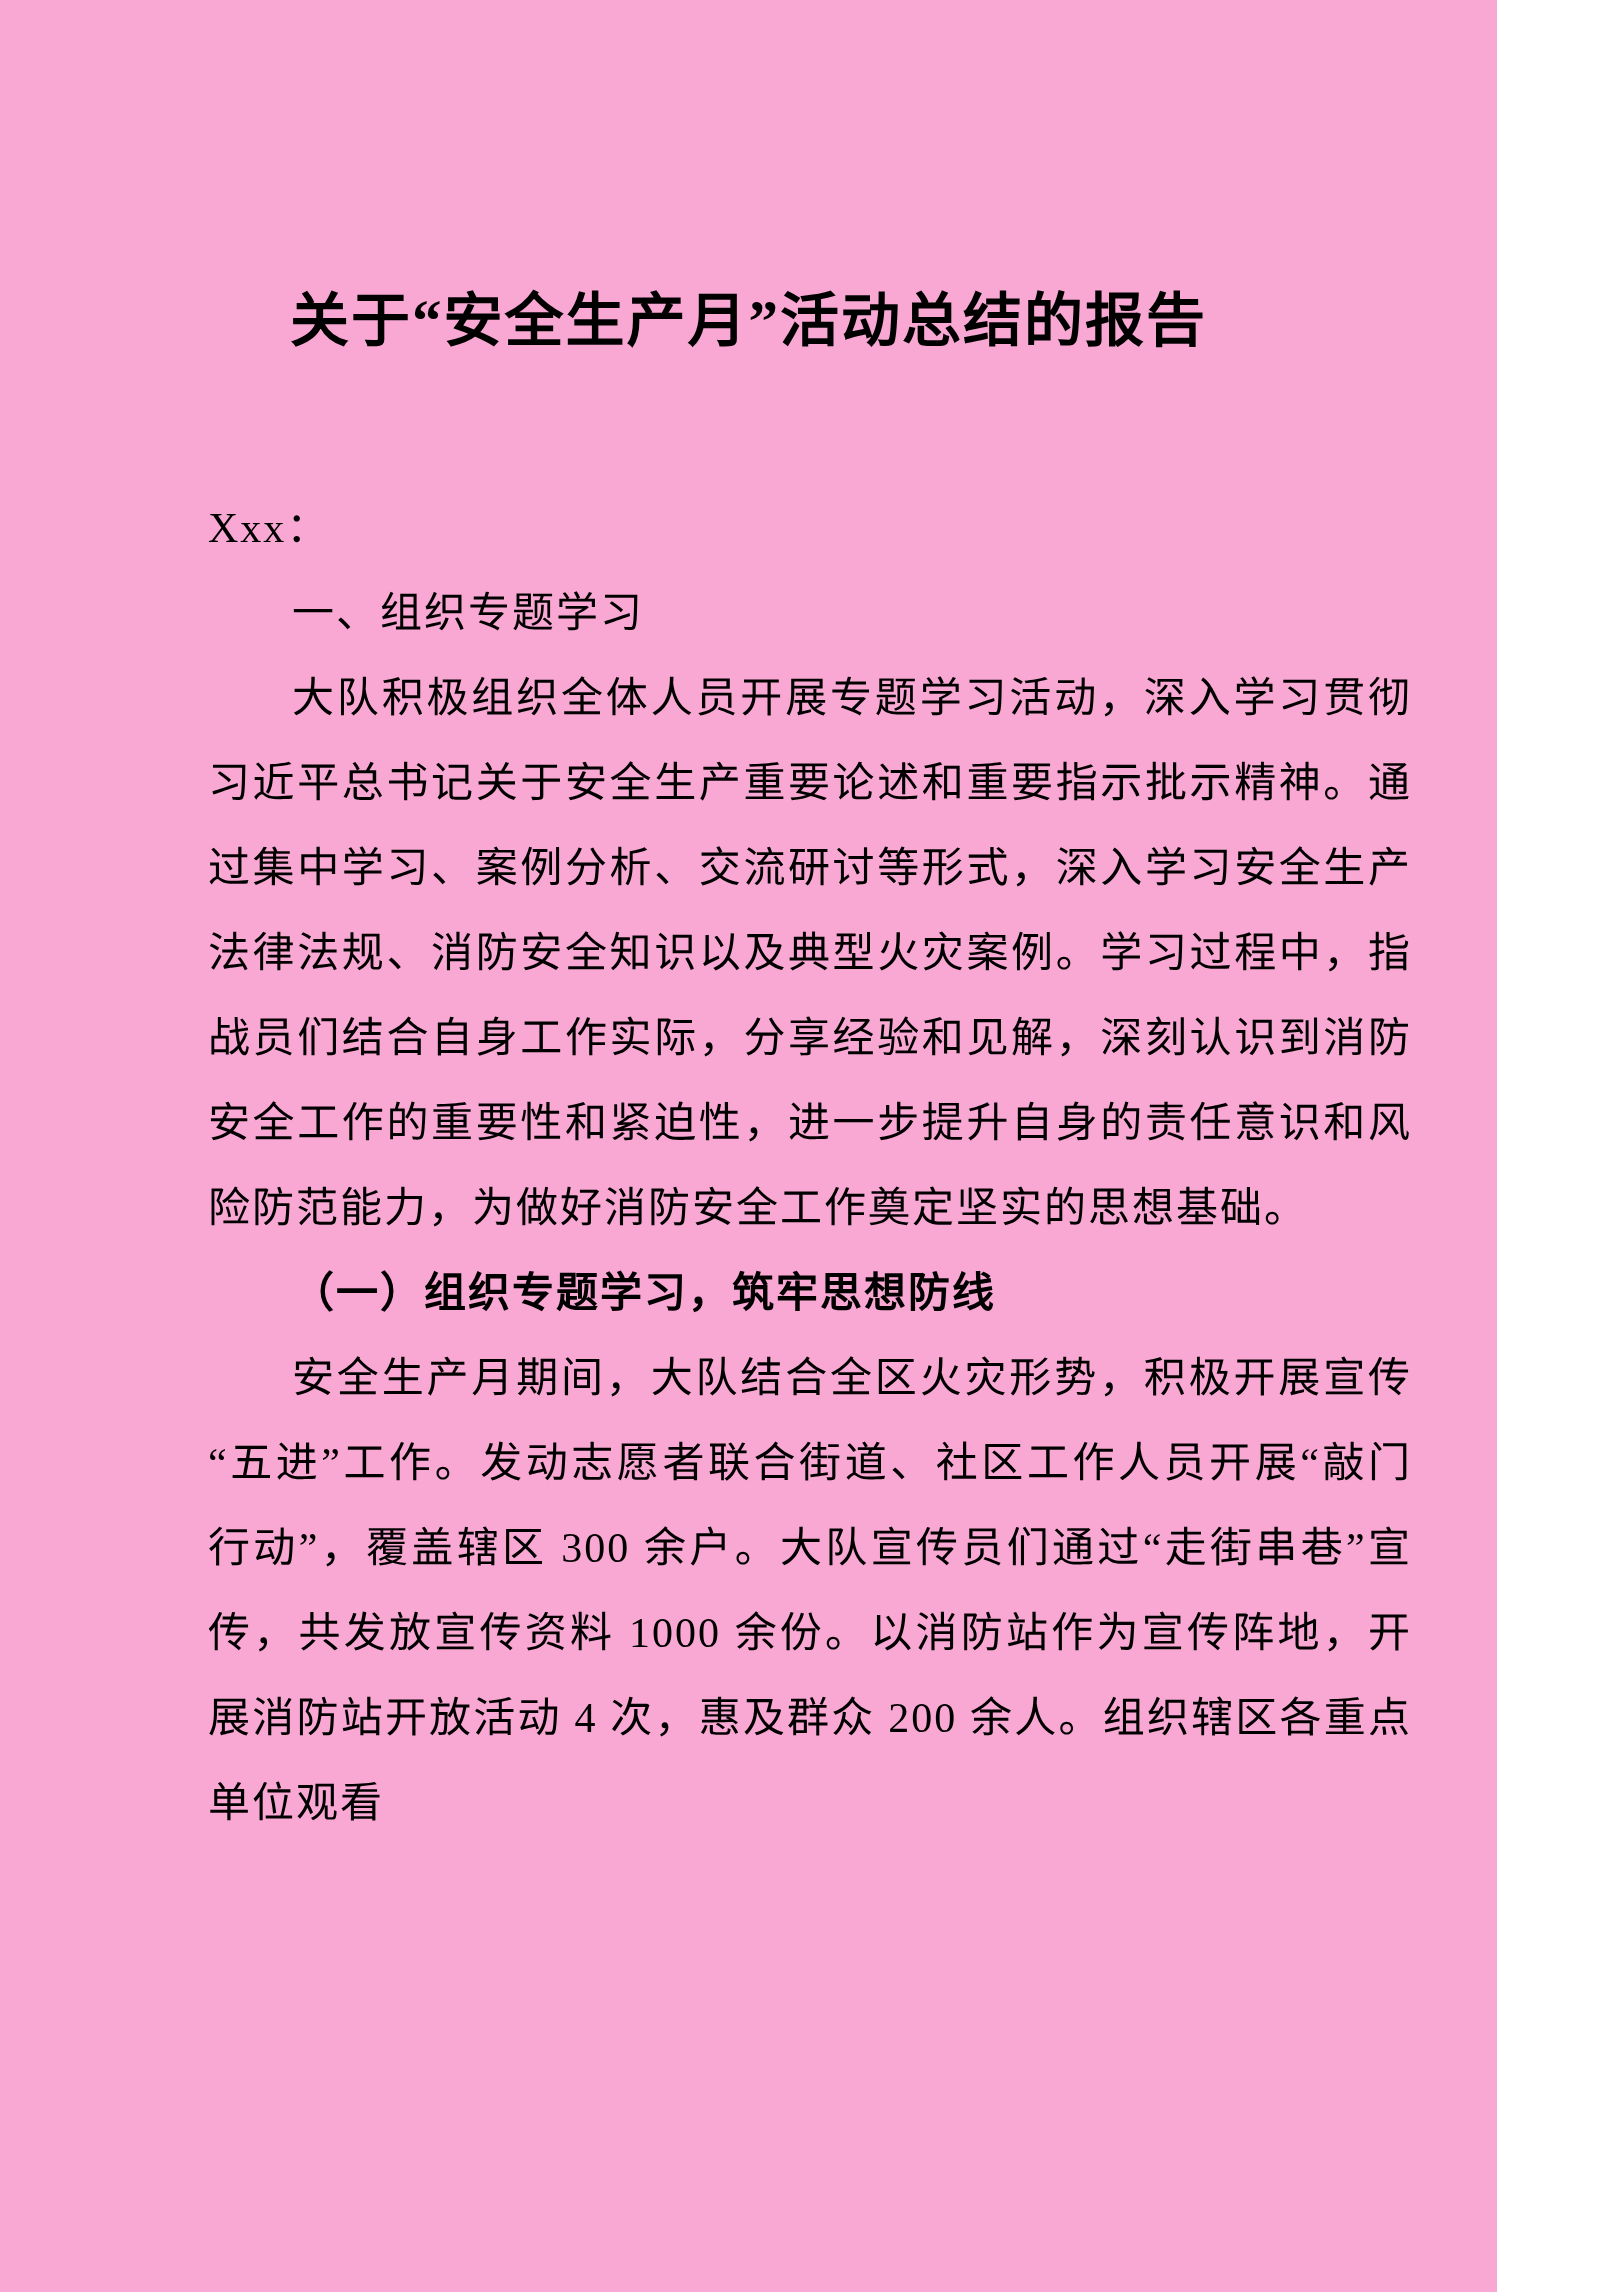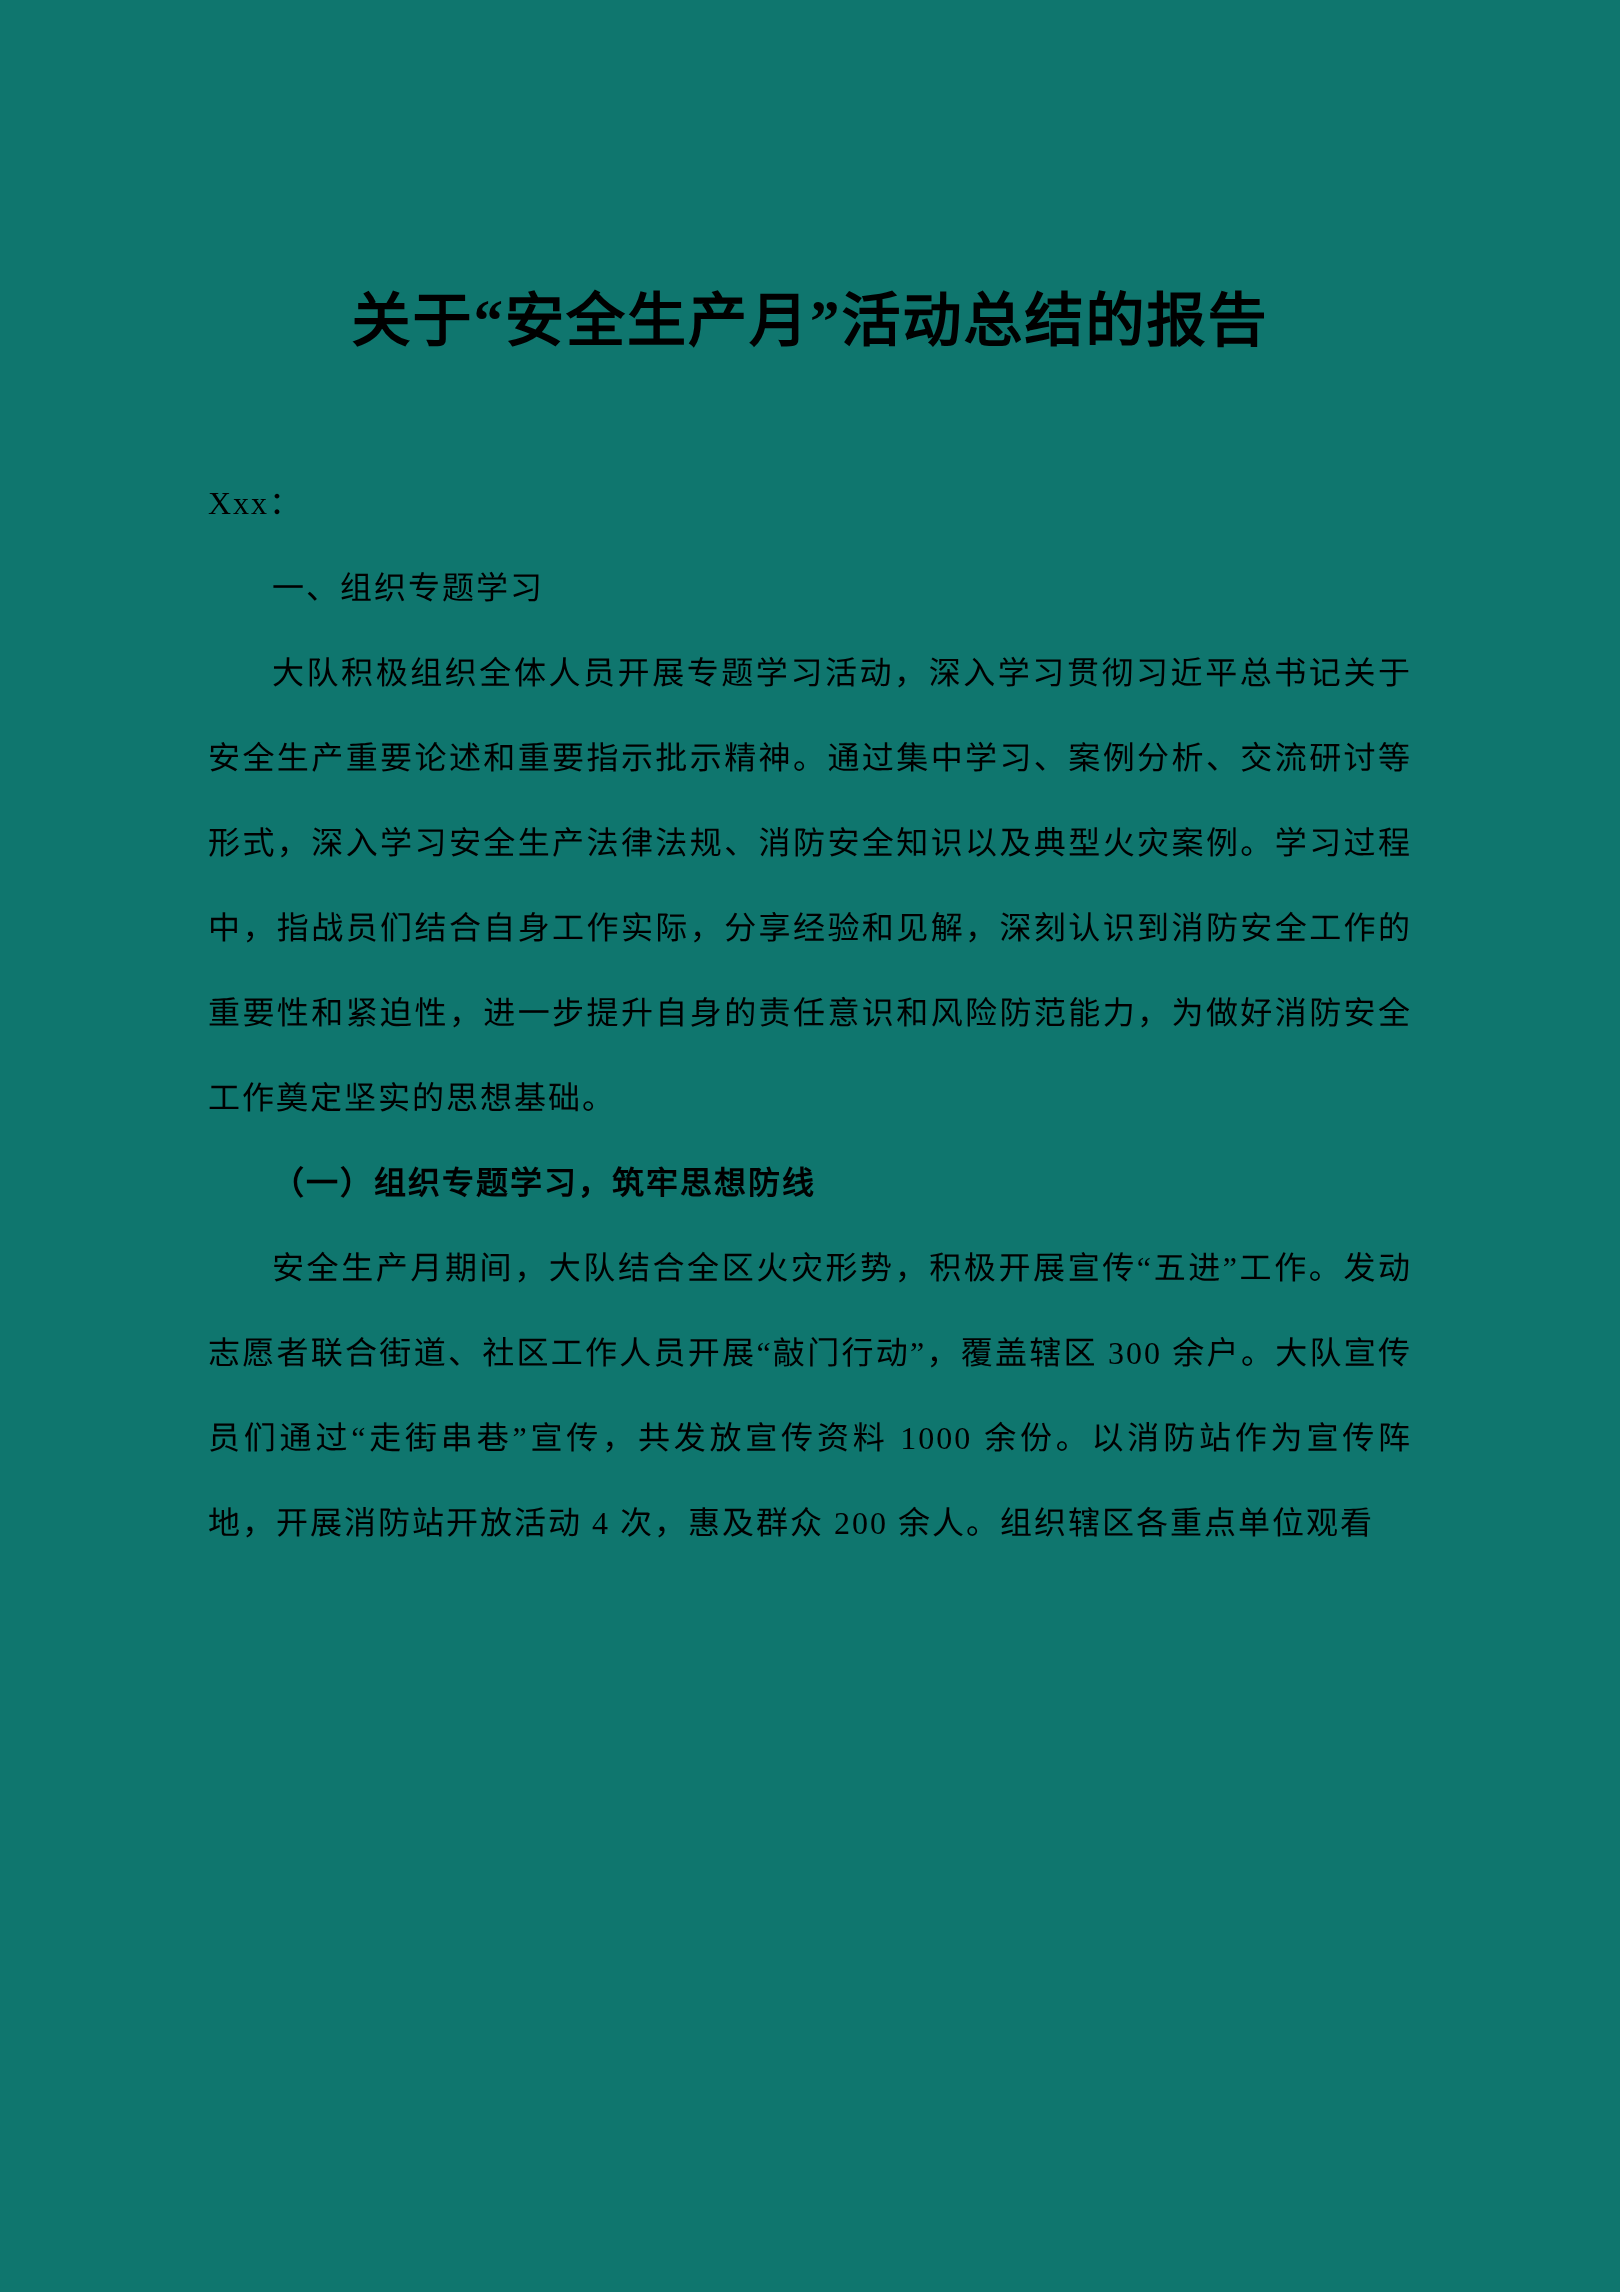--- a/index.html
+++ b/index.html
@@ -3,46 +3,46 @@
   <meta charset="utf-8">
   <style>
     * { box-sizing: border-box; }
     html, body {
       margin: 0;
       padding: 0;
       background: #ffffff;
     }
     .page {
       position: relative;
-      width: 1620px;
+      width: 1497px;
       height: 2293px;
-      background: #0f766e;
+      background: #f9a8d4;
       color: #000000;
       font-family: "Liberation Serif", sans-serif;
       overflow: hidden;
     }
     .doc-title {
       position: absolute;
       top: 272px;
       left: 0;
       width: 100%;
       margin: 0;
       text-align: center;
       font-size: 59px;
       line-height: 98px;
       font-weight: 700;
       letter-spacing: 2px;
       font-family: "Liberation Serif", sans-serif;
     }
     .doc-body {
       position: absolute;
-      top: 461px;
+      top: 486px;
       left: 208px;
       width: 1204px;
-      font-size: 32px;
+      font-size: 42px;
       line-height: 85px;
       letter-spacing: 2px;
       text-align: justify;
       text-justify: inter-ideograph;
     }
     .doc-body p {
       margin: 0;
       padding: 0;
     }
     .salutation {

